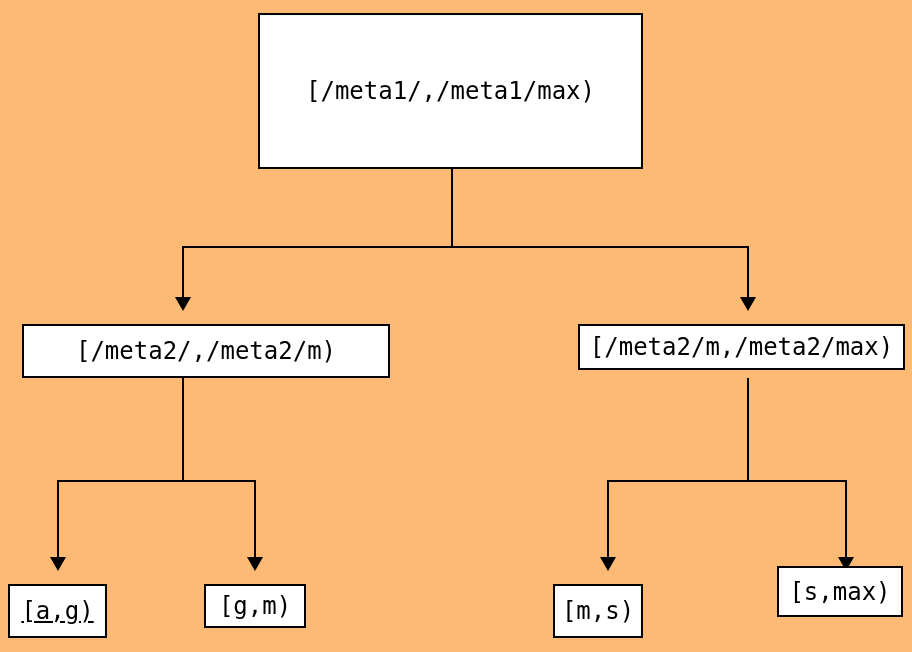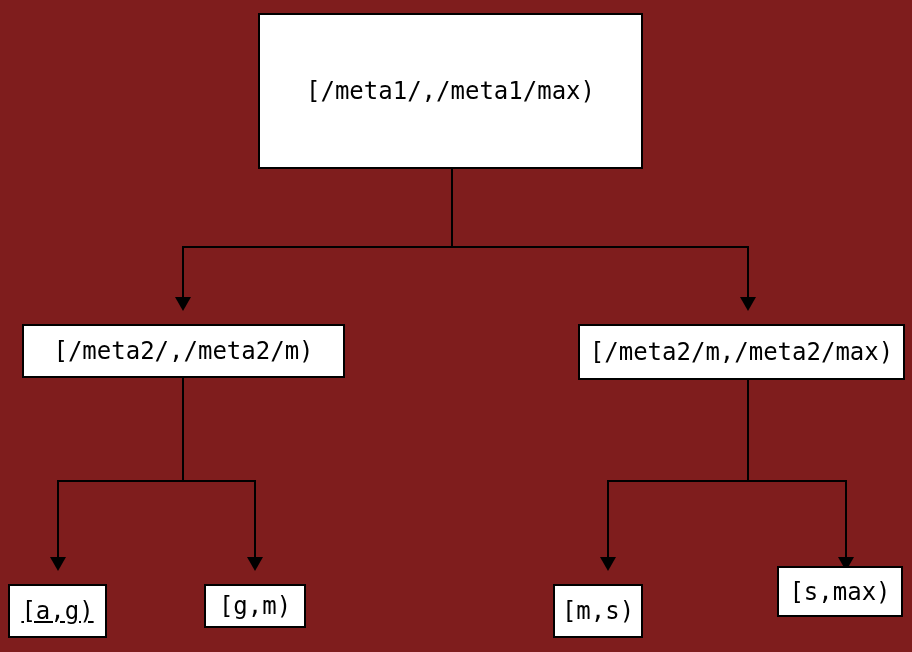--- a/index.html
+++ b/index.html
@@ -4,21 +4,21 @@
 <style>
   html, body {
     margin: 0;
     padding: 0;
     background: #ffffff;
   }
   .canvas {
     position: relative;
     width: 912px;
     height: 652px;
-    background: #7f1d1d;
+    background: #fdba74;
     font-family: "DejaVu Sans Mono", "Liberation Mono", monospace;
     color: #000000;
     overflow: hidden;
   }
   .connectors {
     position: absolute;
     left: 0;
     top: 0;
     width: 912px;
     height: 652px;
@@ -29,22 +29,22 @@
     border: 2px solid #000000;
     background: #ffffff;
     display: flex;
     align-items: center;
     justify-content: center;
     font-size: 24px;
     line-height: 1;
     white-space: nowrap;
   }
   .node-root   { left: 258px; top: 13px;  width: 385px; height: 156px; }
-  .node-left   { left: 22px;  top: 324px; width: 323px; height: 54px; }
-  .node-right  { left: 578px; top: 324px; width: 327px; height: 56px; }
+  .node-left   { left: 22px;  top: 324px; width: 368px; height: 54px; }
+  .node-right  { left: 578px; top: 324px; width: 327px; height: 46px; }
   .node-leaf-0 { left: 8px;   top: 584px; width: 99px;  height: 54px; text-decoration: underline; }
   .node-leaf-1 { left: 204px; top: 584px; width: 102px; height: 44px; }
   .node-leaf-2 { left: 553px; top: 584px; width: 90px; height: 54px; }
   .node-leaf-3 { left: 777px; top: 566px; width: 126px; height: 51px; }
 </style>
 </head>
 <body>
 
 <div class="canvas">
 

